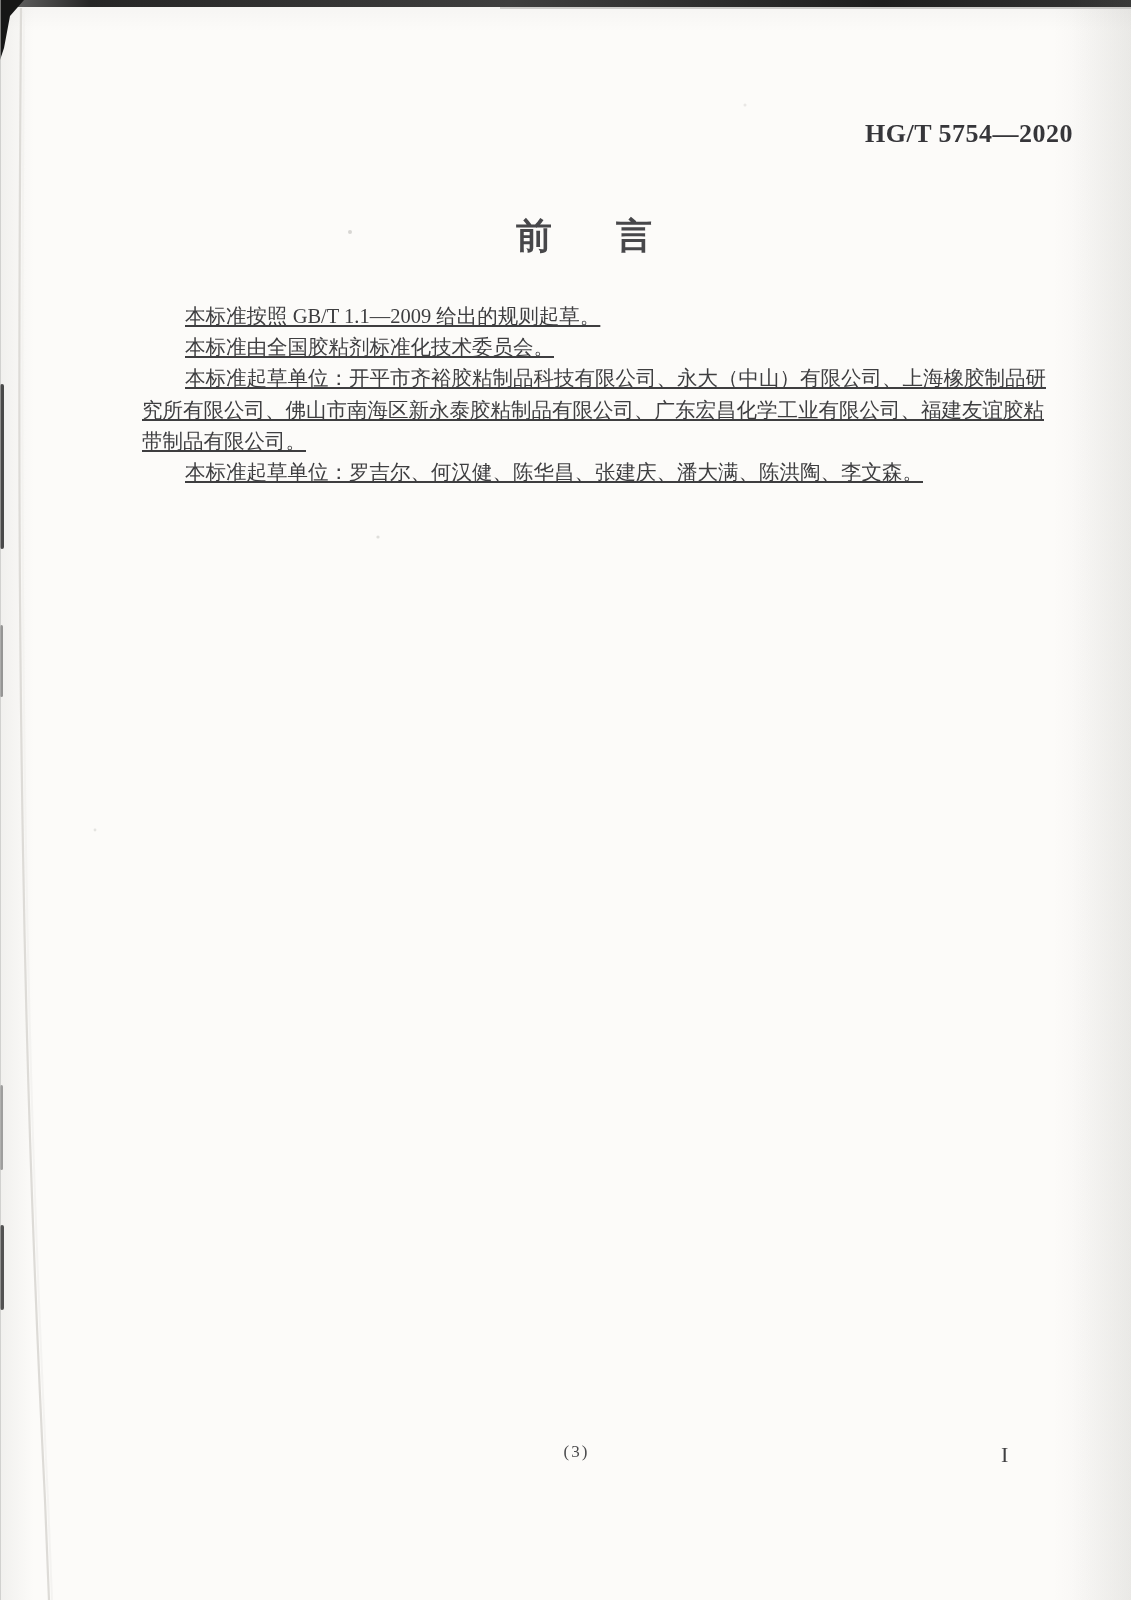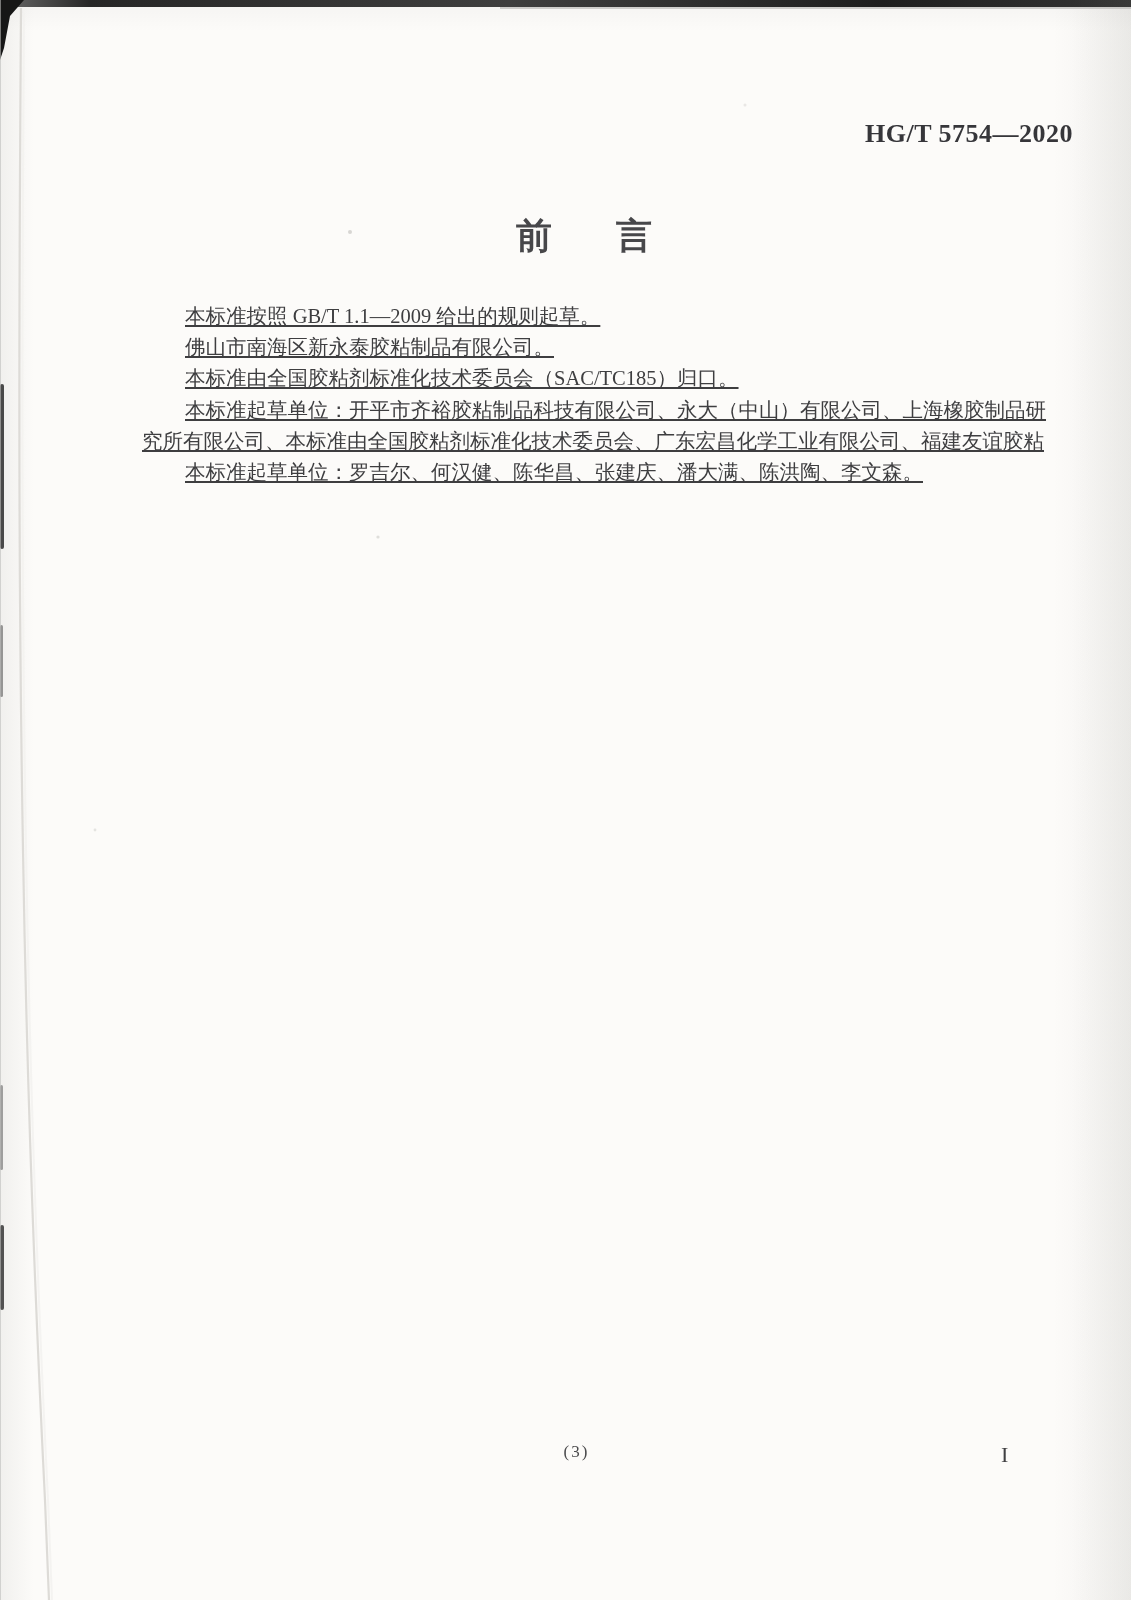--- a/index.html
+++ b/index.html
@@ -125,23 +125,23 @@
 
   <div class="header-code">HG/T 5754—2020</div>
 
   <div class="doc-title">
     <span>前</span>
     <span>言</span>
   </div>
 
   <div class="foreword">
     <div class="fw-line indent">本标准按照 GB/T 1.1—2009 给出的规则起草。</div>
-    <div class="fw-line indent">佛山市南海区新永泰胶粘制品有限公司。</div>
-    <div class="fw-line indent">本标准由全国胶粘剂标准化技术委员会（SAC/TC185）归口。</div>
+    <div class="fw-line indent">本标准由全国胶粘剂标准化技术委员会。</div>
     <div class="fw-line indent">本标准起草单位：开平市齐裕胶粘制品科技有限公司、永大（中山）有限公司、上海橡胶制品研</div>
-    <div class="fw-line">究所有限公司、本标准由全国胶粘剂标准化技术委员会、广东宏昌化学工业有限公司、福建友谊胶粘</div>
+    <div class="fw-line">究所有限公司、佛山市南海区新永泰胶粘制品有限公司、广东宏昌化学工业有限公司、福建友谊胶粘</div>
+    <div class="fw-line">带制品有限公司。</div>
     <div class="fw-line indent">本标准起草单位：罗吉尔、何汉健、陈华昌、张建庆、潘大满、陈洪陶、李文森。</div>
   </div>
 
   <div class="footer-page">(3)</div>
   <div class="footer-roman">I</div>
 
 </div>
 
 </body></html>

